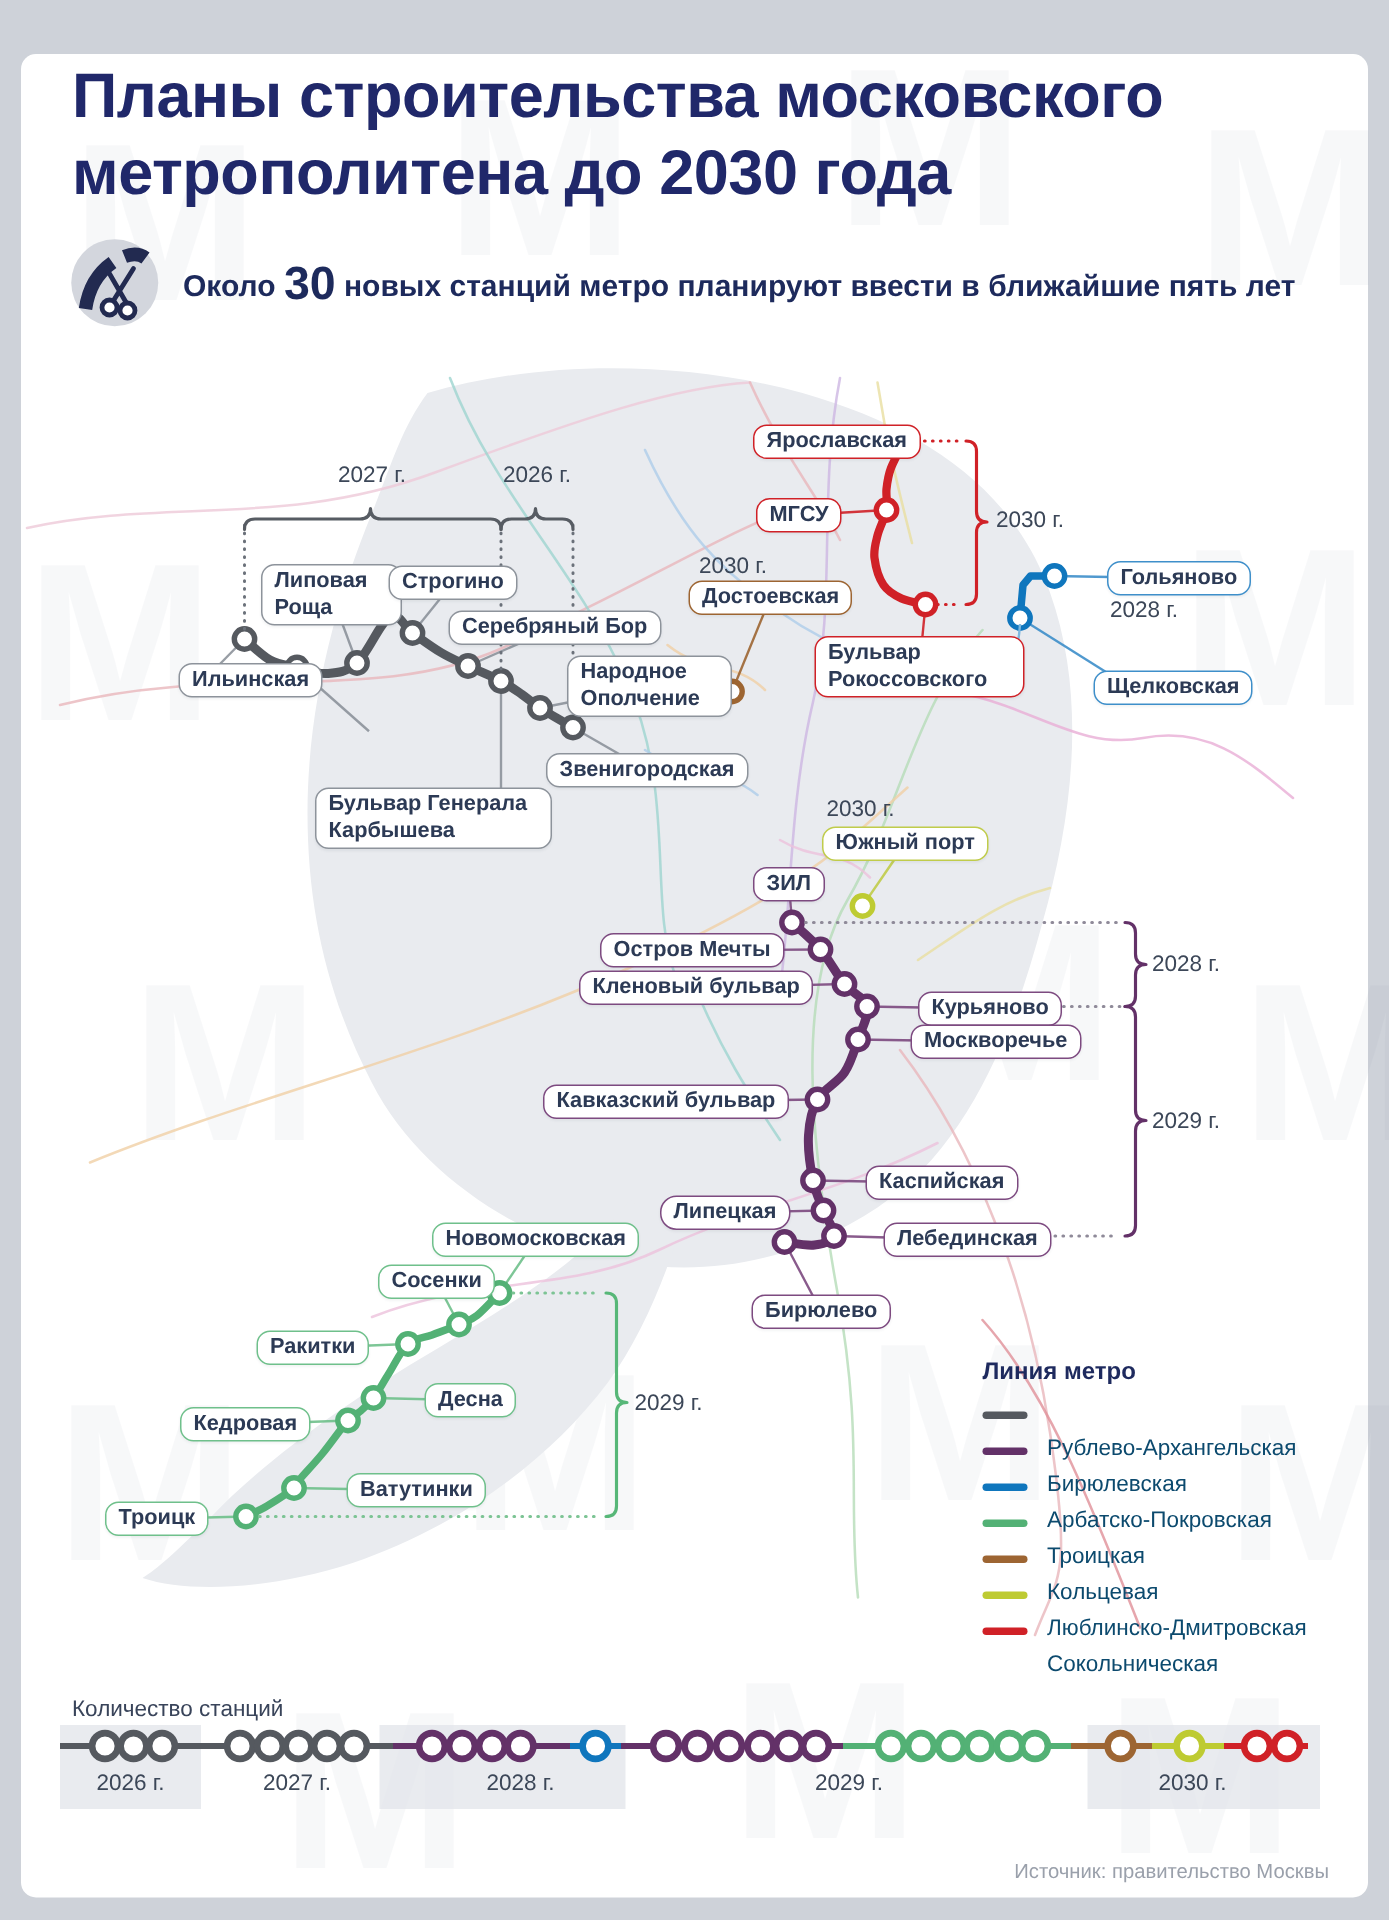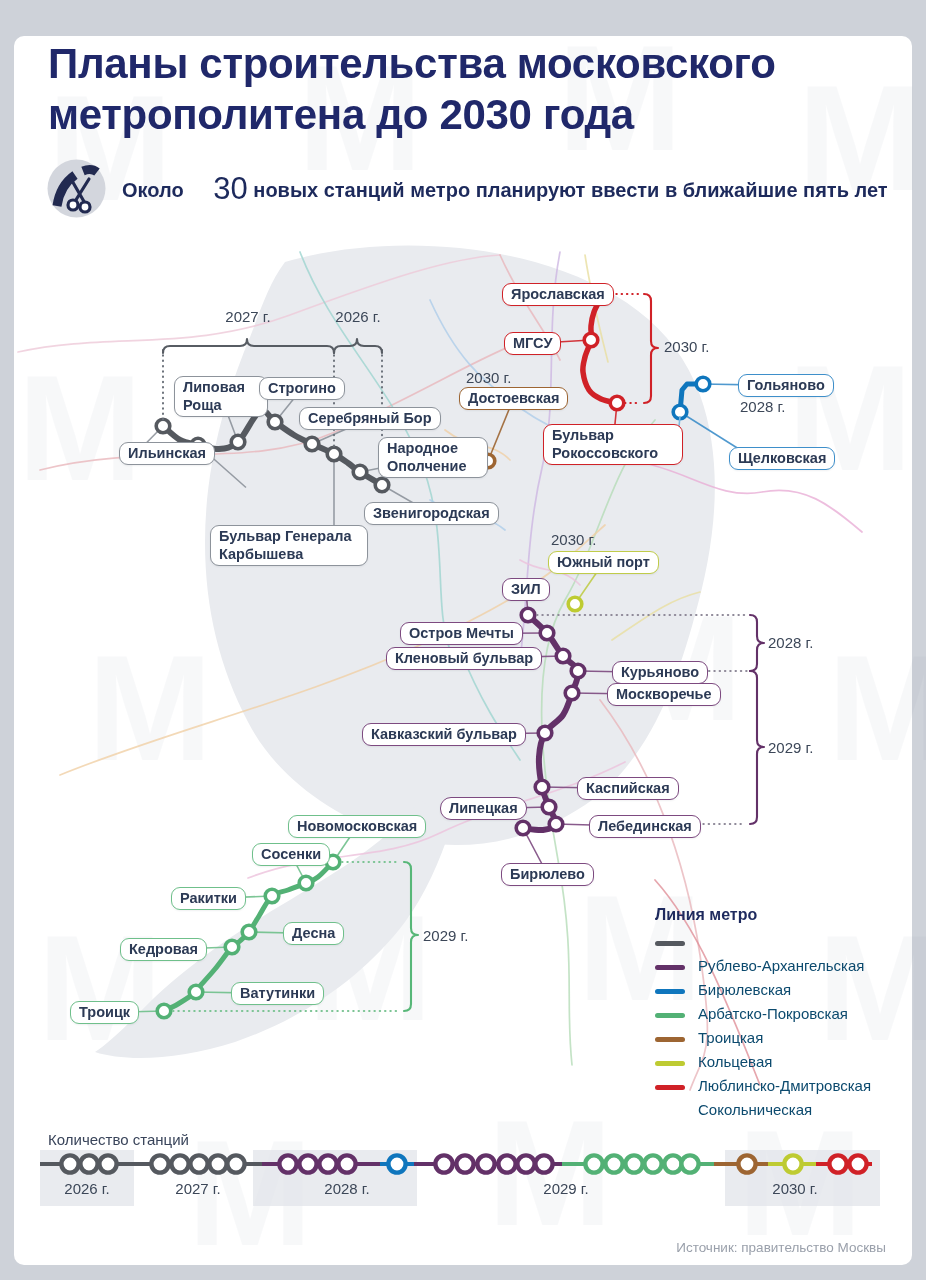--- a/index.html
+++ b/index.html
@@ -5,21 +5,21 @@
   html,body{margin:0;padding:0;}
   body{background:#ced2d9;font-family:"Liberation Sans","DejaVu Sans",sans-serif;}
   #root{position:relative;width:926px;height:1280px;background:#ced2d9;overflow:hidden;}
   .card{position:absolute;left:14px;top:36px;width:898px;height:1229px;background:#ffffff;border-radius:10px;}
   #map-svg{position:absolute;left:0;top:0;z-index:1;}
   .layer{position:absolute;left:0;top:0;width:926px;height:1280px;z-index:5;pointer-events:none;}
   h1#title{position:absolute;left:48px;top:38px;width:830px;margin:0;font-size:42px;line-height:1.22;font-weight:700;color:#20286a;letter-spacing:-0.3px;z-index:6;}
   .subtitle-row{position:absolute;left:47px;top:159px;display:flex;align-items:center;gap:16px;z-index:6;}
   .ribbon-badge{width:59px;height:59px;flex:0 0 auto;}
   .subtitle-text{margin:0;font-size:20px;font-weight:600;color:#1d2a5c;}
-  .subtitle-text .big{font-size:31px;font-weight:400;vertical-align:-2px;margin-left:24px;}
+  .subtitle-text .big{font-size:31px;font-weight:700;vertical-align:-2px;}
   .st-label{position:absolute;background:#ffffff;border:1.5px solid #999;border-radius:9px;
     padding:1px 8px 2px;font-size:14.5px;font-weight:600;color:#2c3a55;line-height:1.25;
     white-space:nowrap;box-shadow:0 1px 2px rgba(40,50,70,0.07);z-index:5;}
   .st-label.wrap{white-space:normal;}
   .yr{position:absolute;font-size:15px;font-weight:500;color:#3c4758;z-index:5;white-space:nowrap;}
   .yr.mid{transform:translateX(-50%);}
   #legend{position:absolute;left:655px;top:906px;width:250px;z-index:5;}
   .legend-title{font-size:16px;font-weight:700;color:#1e2a5e;margin-bottom:12px;}
   .legend-item{display:flex;align-items:center;gap:13px;margin-bottom:9px;height:15px;}
   .legend-swatch{width:30px;height:5px;border-radius:3px;flex:0 0 auto;}

